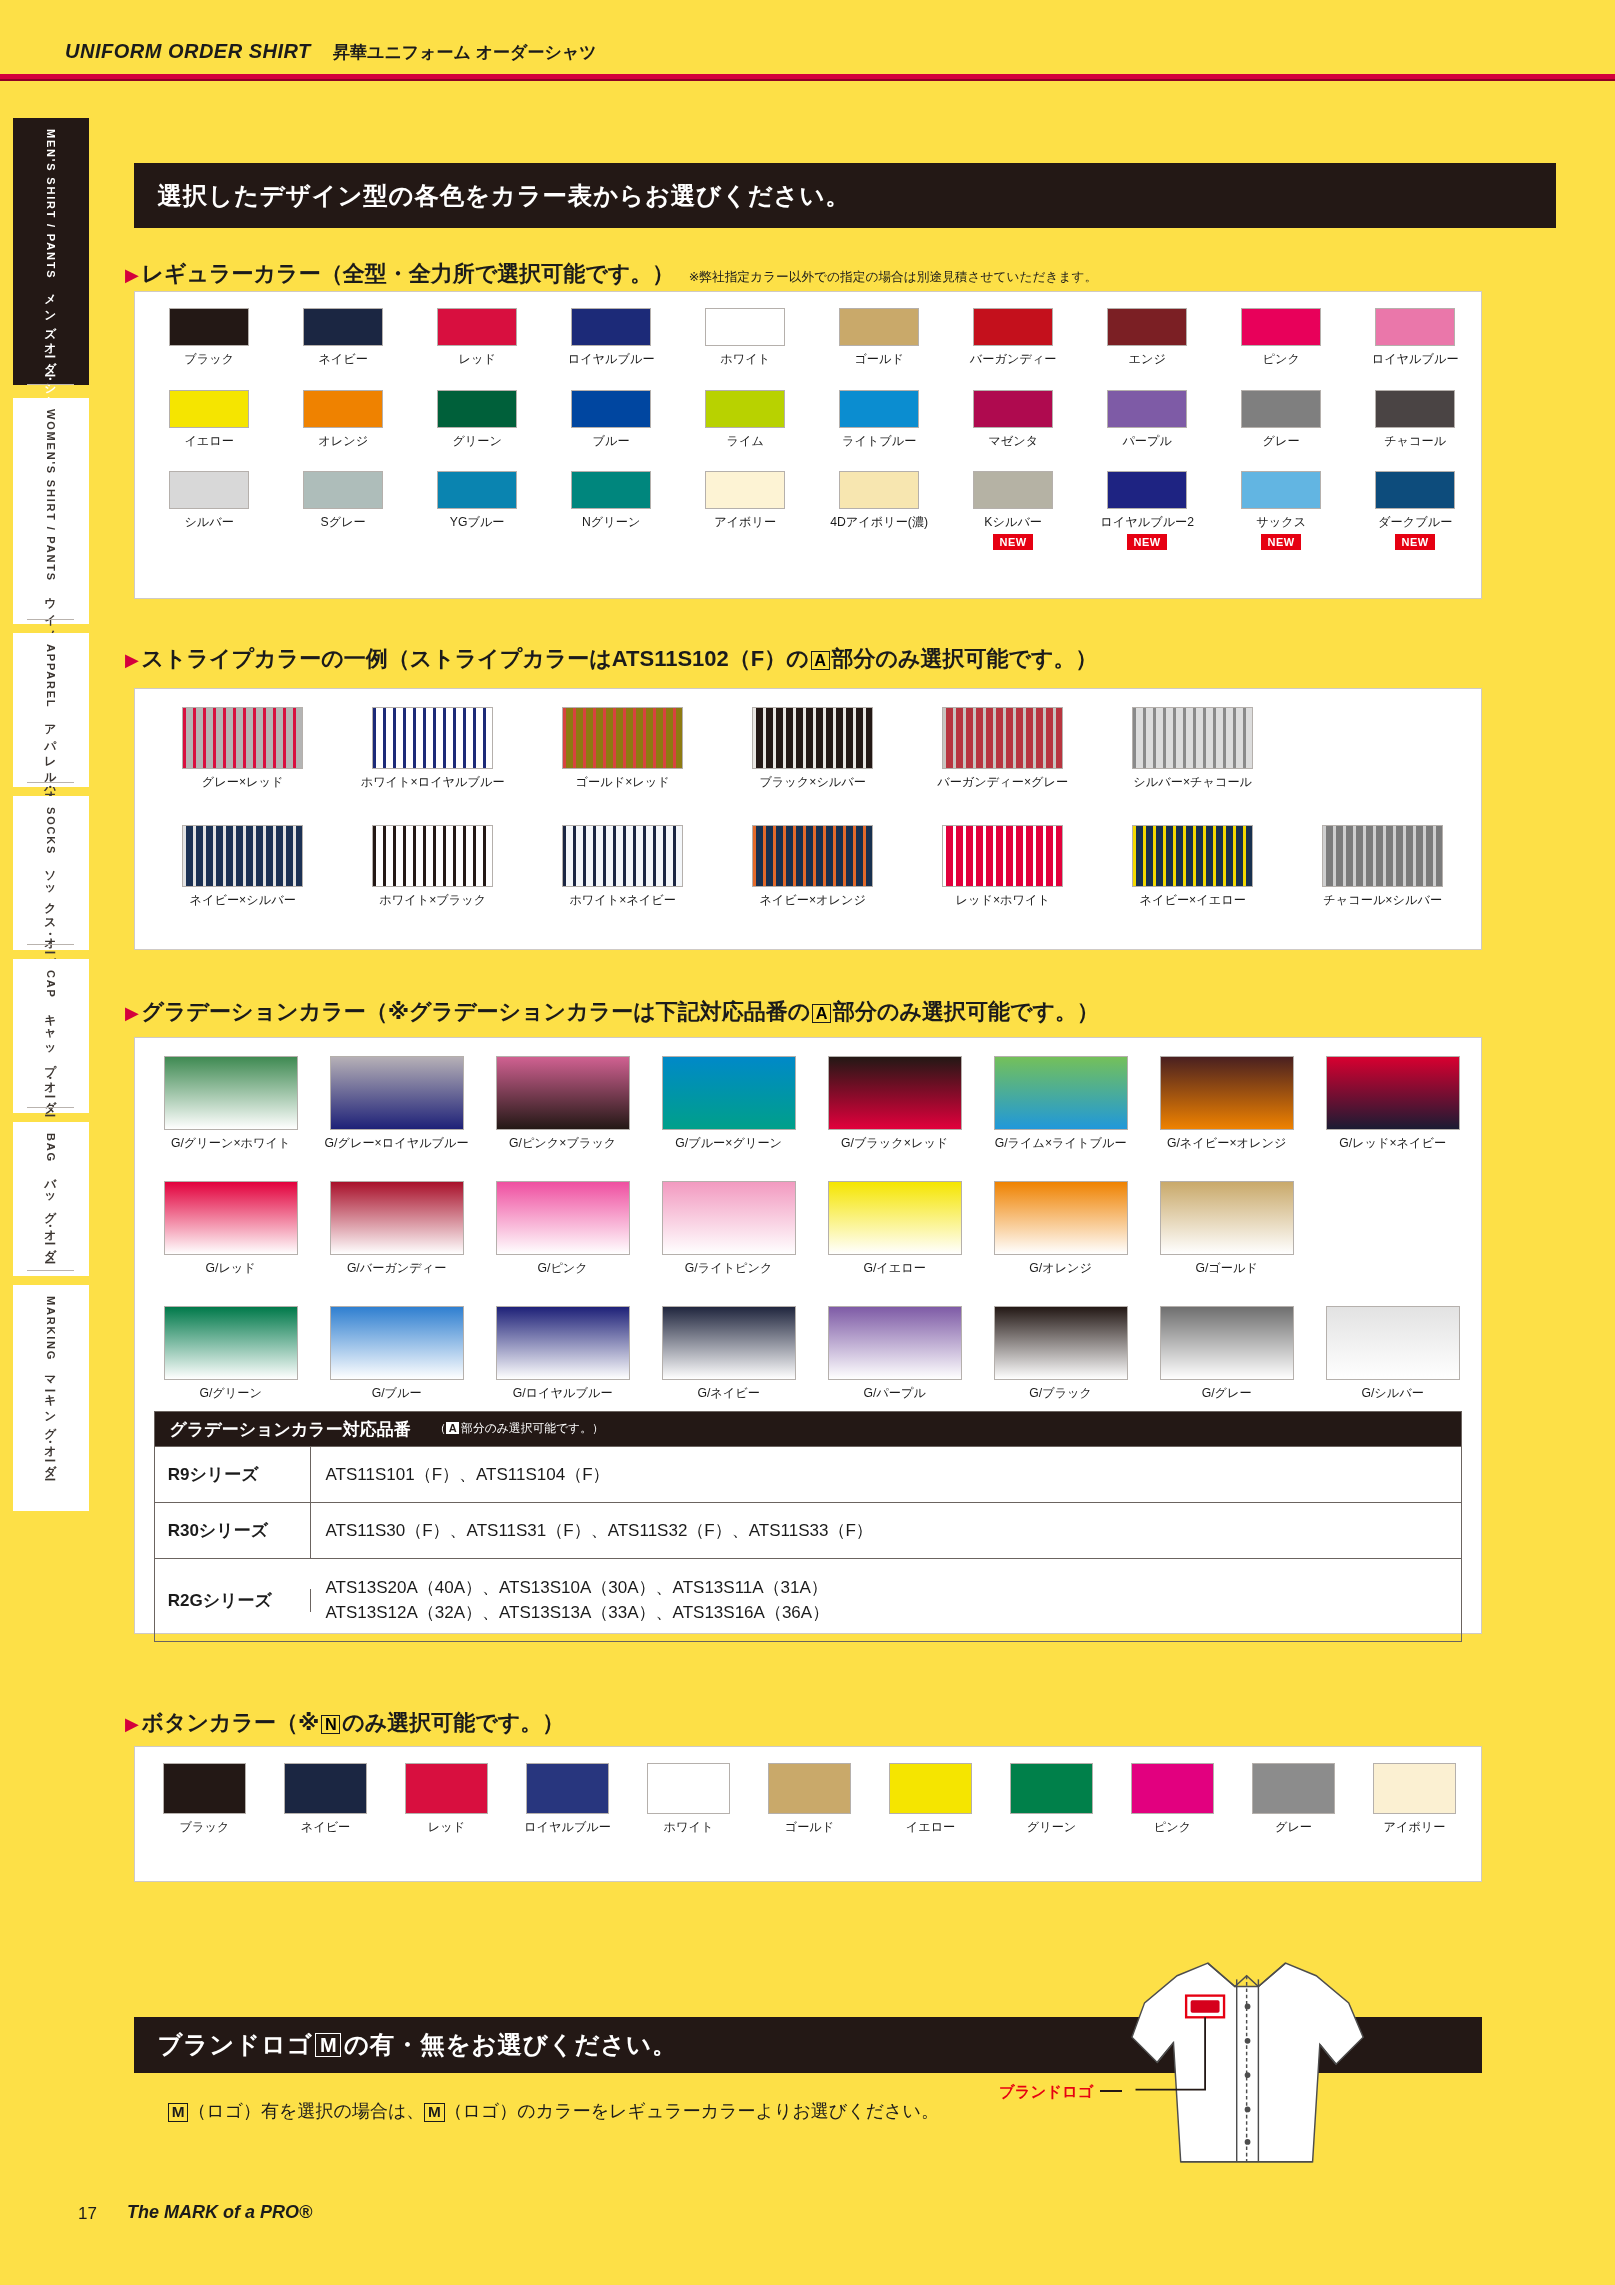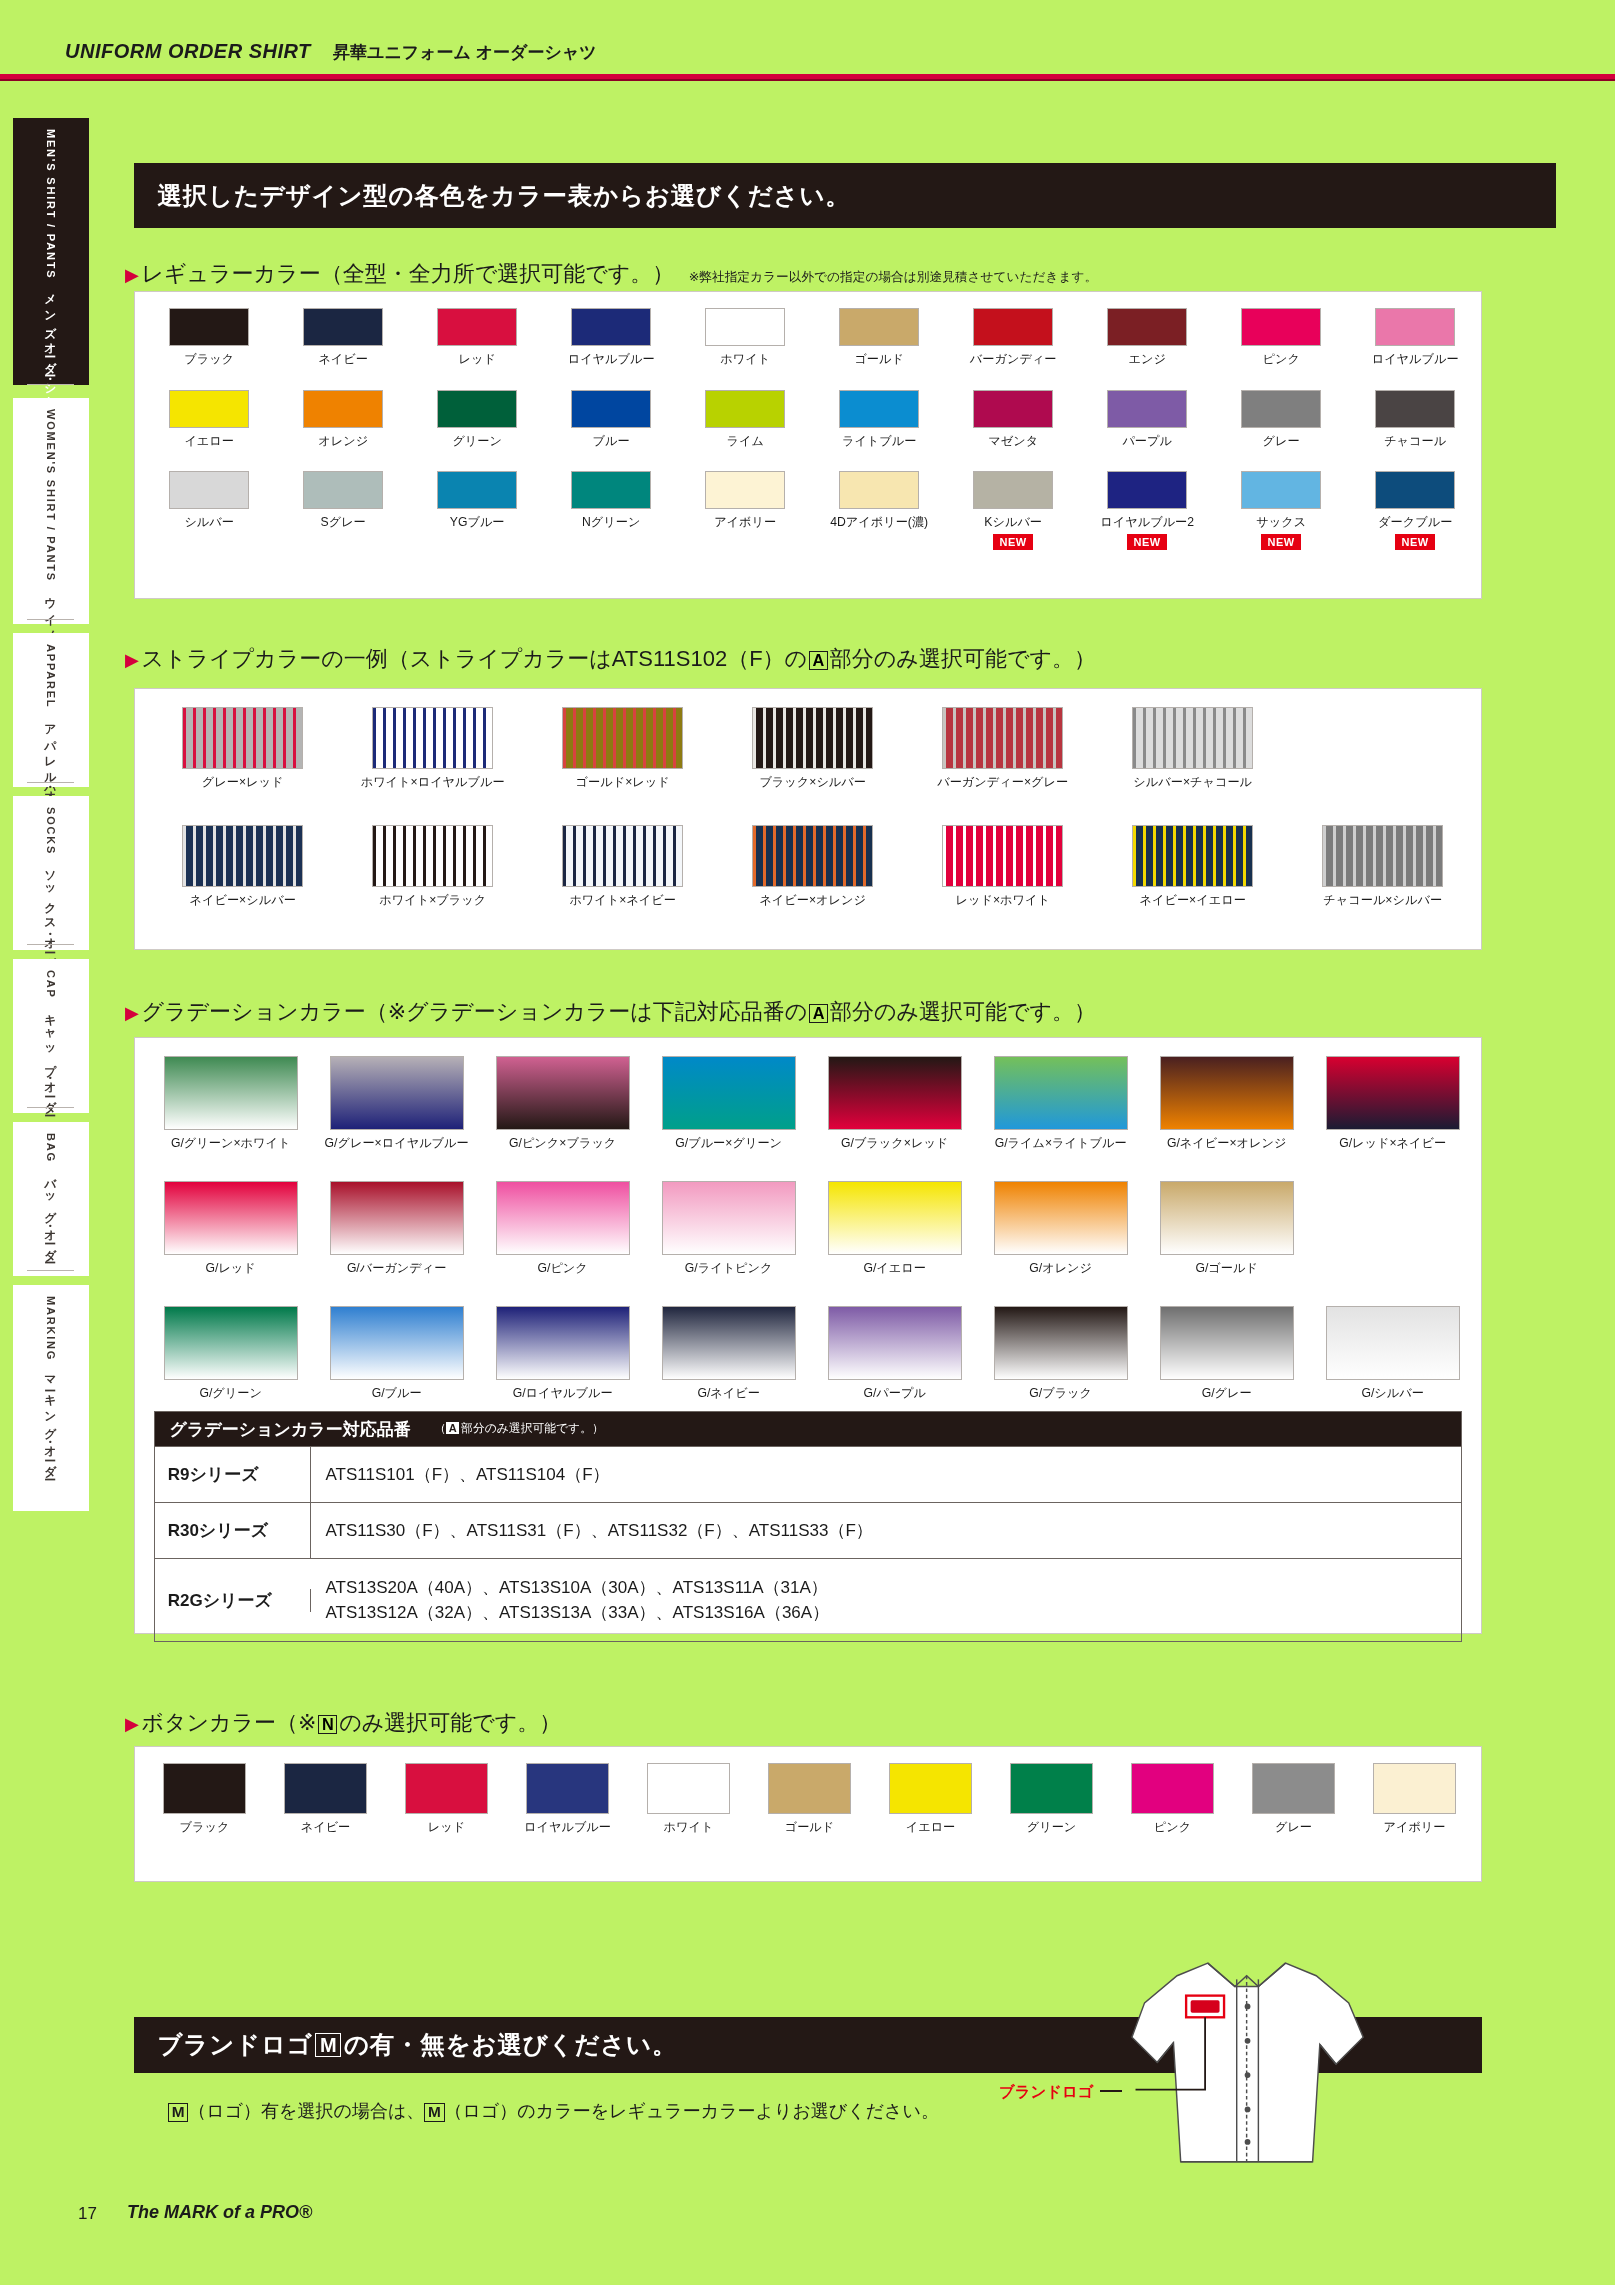--- a/index.html
+++ b/index.html
@@ -2,21 +2,21 @@
 <html style="font-size:14.5px"><head>
 <meta charset="utf-8">
 <style>
   * { box-sizing: border-box; margin: 0; padding: 0; }
   html, body {
     width: 1616px; height: 2285px;
     background: #ffffff;
     font-family: "Liberation Sans", "DejaVu Sans", sans-serif;
     overflow: hidden;
   }
-  .page { position: relative; width: 1616px; height: 2285px; background:#bef264; }
+  .page { position: relative; width: 1616px; height: 2285px; background:#fde047; }
 
   
   .hdr { position:absolute; left:0; top:0; width:1616px; height:80px; }
   .hdr-title {
     position:absolute; left:65px; top:40px;
     font-size:20px; font-weight:bold; font-style:italic;
     letter-spacing:0.5px; color:#1b1b1b;
   }
   .hdr-sub {
     position:absolute; left:333px; top:41px;
@@ -47,21 +47,21 @@
   
   .banner {
     position:absolute; background:#231815; color:#ffffff;
     display:flex; align-items:center; padding-left:23.5px;
   }
   .banner-txt { font-size:24.4px; font-weight:bold; letter-spacing:0.9px; }
 
   
   .sub-head { position:absolute; display:flex; align-items:baseline; }
   .tri { color:#d4003c; font-size:18px; margin-right:2.7px; line-height:1; }
-  .sub-main { font-size:22px; font-weight:normal; color:#1b1b1b; white-space:nowrap; }
+  .sub-main { font-size:22px; font-weight:bold; color:#1b1b1b; white-space:nowrap; }
   .sub-note { font-size:12.7px; color:#1b1b1b; margin-left:14.5px; white-space:nowrap; }
   .boxA {
     display:inline-block; border:1.8px solid #1b1b1b; padding:0 2.7px;
     font-size:16.3px; font-weight:bold; line-height:1.05; margin:0 1.8px;
   }
 
   
   .panel { position:absolute; border:0.9px solid #cfcac6; background:#fff; }
   .sw-row { position:absolute; display:flex; }
   .sw-cell { display:flex; flex-direction:column; align-items:center; }

